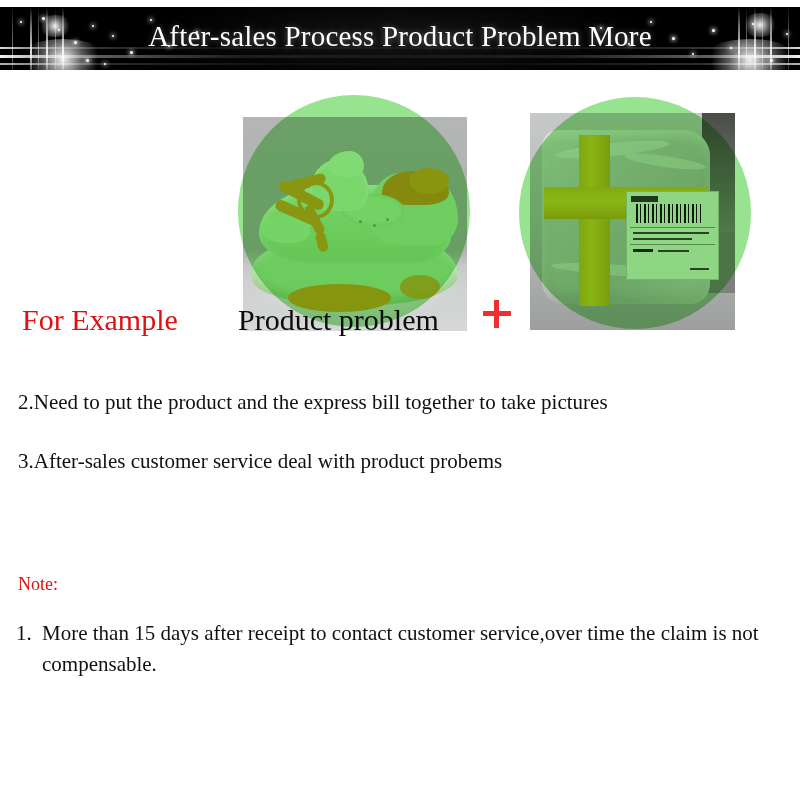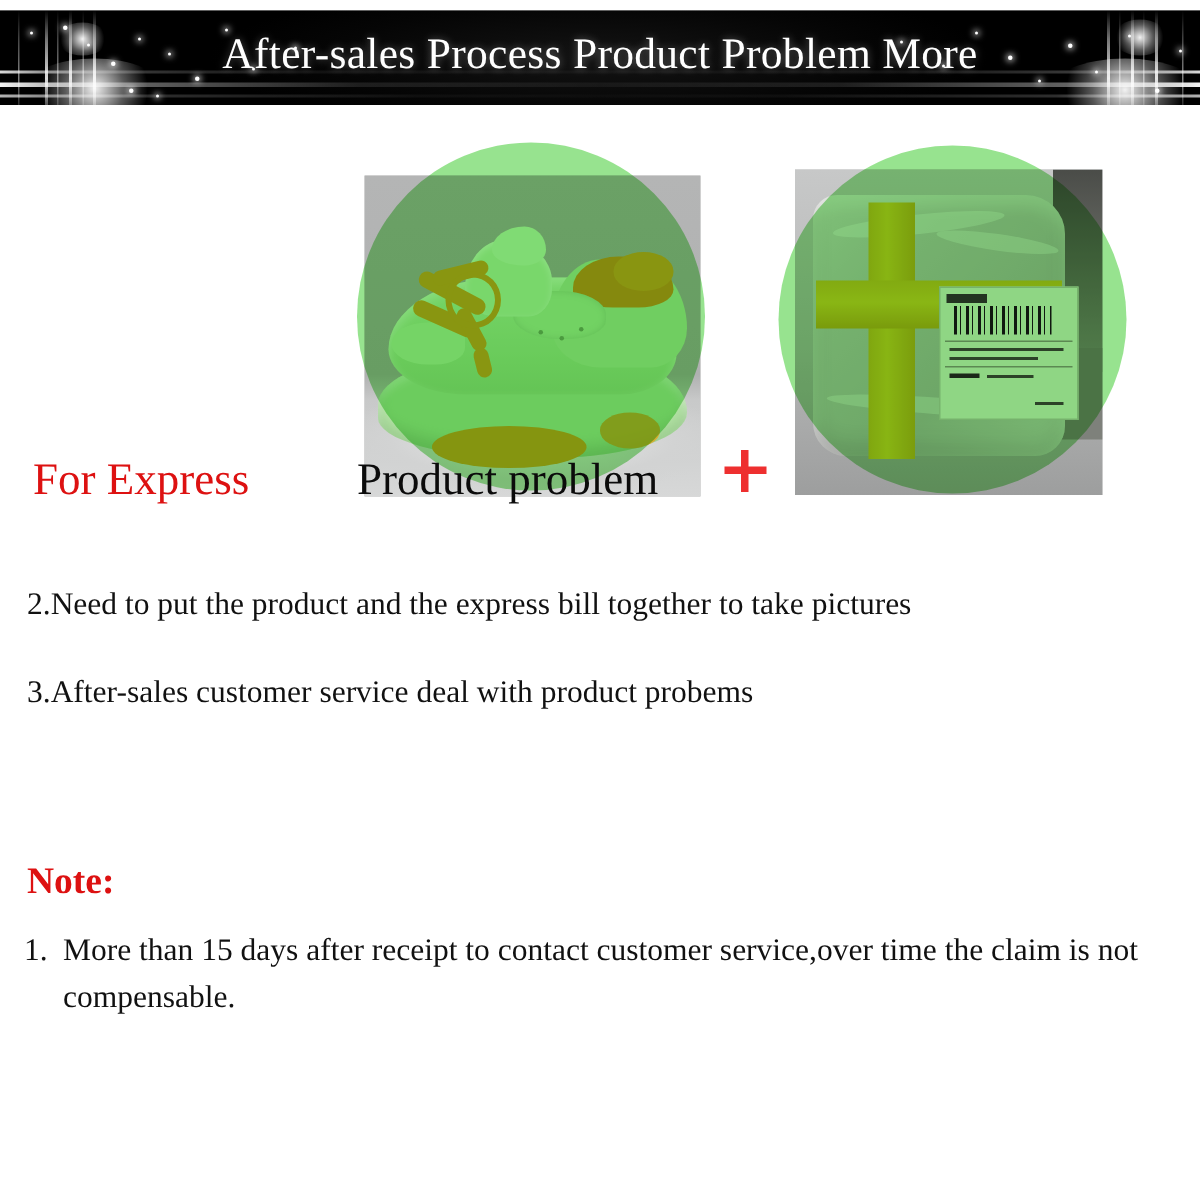--- a/index.html
+++ b/index.html
@@ -394,22 +394,22 @@
     margin-bottom: 38px;
     white-space: nowrap;
     font-family: "Liberation Serif", "DejaVu Serif", serif;
   }
 
   
   #note-heading {
     position: absolute;
     left: 18px;
     top: 574px;
-    font-size: 25px;
-    font-weight: bold;
+    font-size: 18px;
+    font-weight: normal;
     color: #dd1111;
     font-family: "Liberation Serif", "DejaVu Serif", serif;
   }
   #note-list {
     position: absolute;
     left: 16px;
     top: 618px;
     width: 780px;
   }
   .note-item {
@@ -473,21 +473,21 @@
   <div class="spark" style="left:730px; top:40px; width:2px; height:2px;"></div>
   <div class="spark" style="left:752px; top:16px; width:2px; height:2px;"></div>
   <div class="spark" style="left:770px; top:52px; width:3px; height:3px;"></div>
   <div class="spark" style="left:786px; top:26px; width:2px; height:2px;"></div>
 
   <div id="banner-title">After-sales Process Product Problem More</div>
 </div>
 
 <div id="example-row">
 
-  <div id="for-example-label">For Express</div>
+  <div id="for-example-label">For Example</div>
 
   <div id="photo-product" class="photo">
     <div class="sneaker-bg"></div>
     <div class="sole-shadow"></div>
     <div class="shoe-sole"></div>
     <div class="shoe-sole-lug"></div>
     <div class="shoe-sole-lug2"></div>
     <div class="shoe-body"></div>
     <div class="shoe-heel"></div>
     <div class="shoe-collar"></div>

